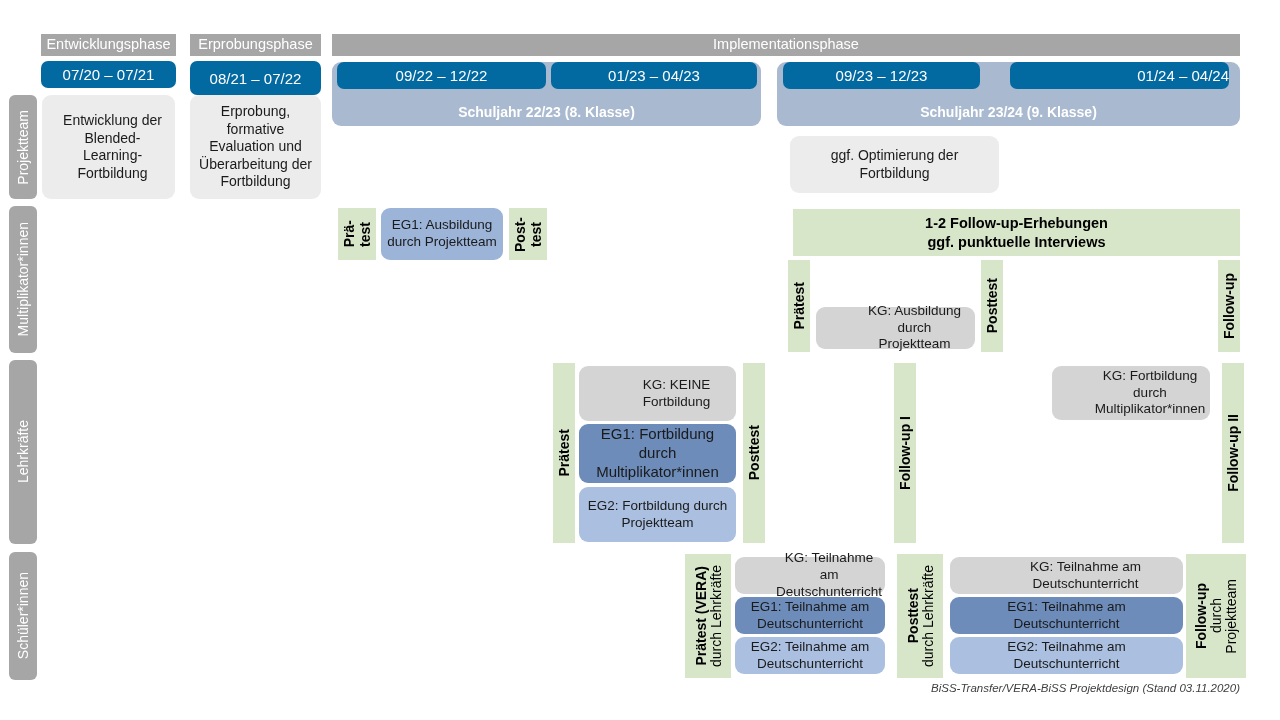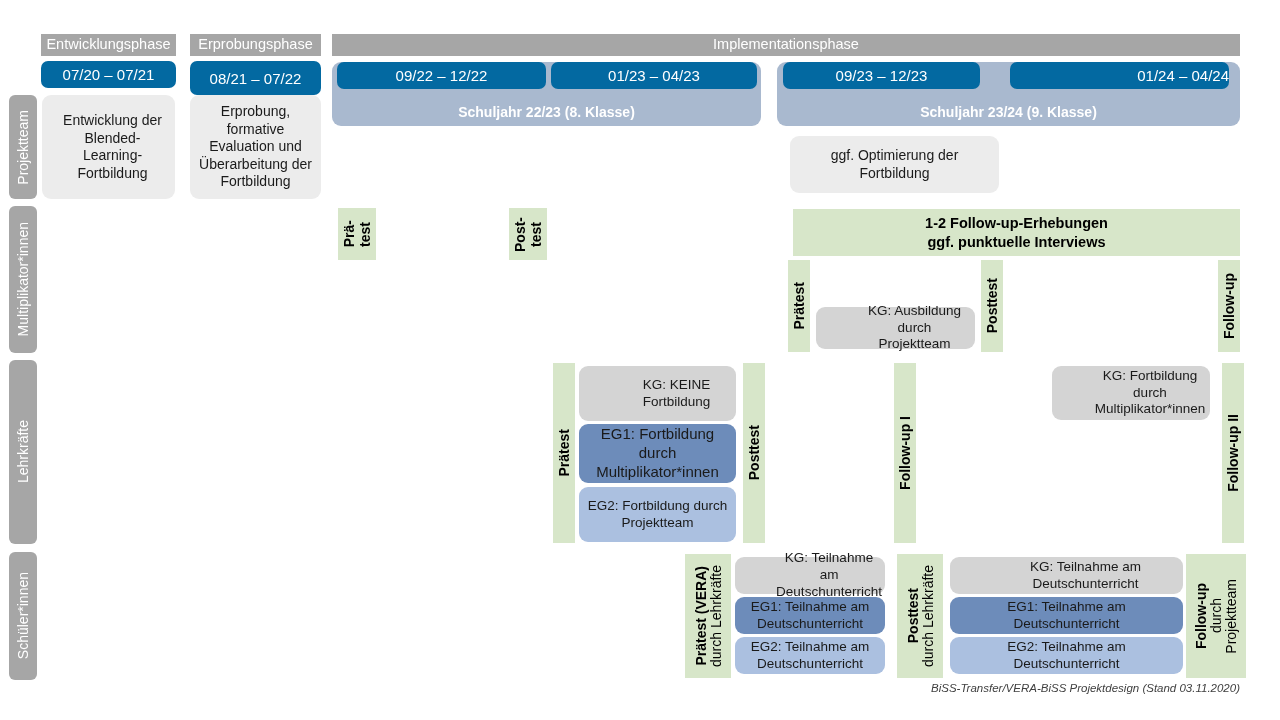--- a/index.html
+++ b/index.html
@@ -123,20 +123,23 @@
   </div>
   <div class="abs card card-grey" style="left:790px;top:136px;width:209px;height:57px;font-size:14px;">
     <span>ggf. Optimierung der Fortbildung</span>
   </div>
 
   <div class="abs green" style="left:338px;top:208px;width:38px;height:52px;gap:2px;">
     <span class="vtxt b">Prä-</span>
     <span class="vtxt b">test</span>
   </div>
 
+  <div class="abs card card-mid card-blue-mid" style="left:381px;top:208px;width:122px;height:52px;font-size:13.5px;">
+    <span>EG1: Ausbildung durch Projektteam</span>
+  </div>
 
   <div class="abs green" style="left:509px;top:208px;width:38px;height:52px;gap:2px;">
     <span class="vtxt b">Post-</span>
     <span class="vtxt b">test</span>
   </div>
 
   <div class="abs green" style="left:793px;top:209px;width:447px;height:47px;">
     <div class="ghoriz">
       <div>1-2 Follow-up-Erhebungen</div>
       <div>ggf. punktuelle Interviews</div>

